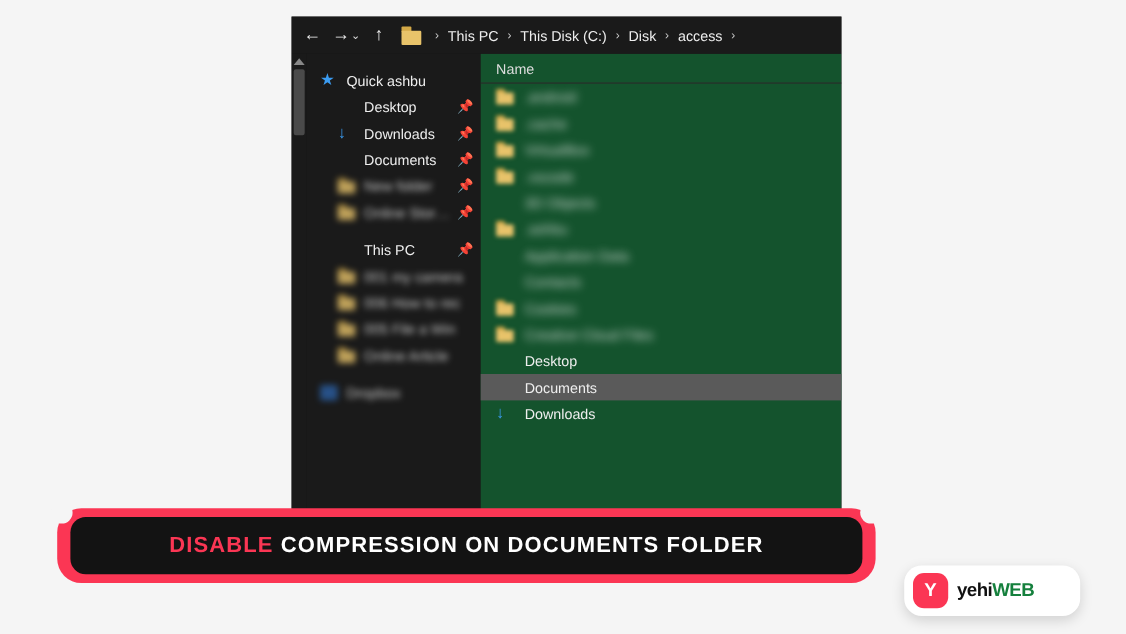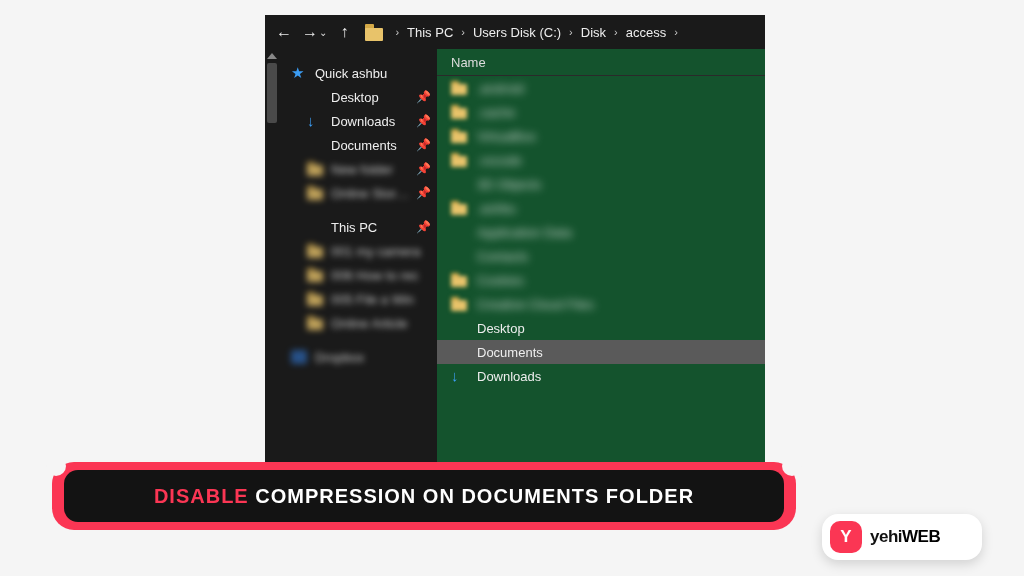--- a/index.html
+++ b/index.html
@@ -63,42 +63,42 @@
   .notch-l{left:-6px}
   .notch-r{right:-6px}
   .banner-inner{position:absolute;left:12px;right:12px;top:8px;bottom:8px;background:#131313;border-radius:14px;display:flex;align-items:center;justify-content:center}
   .banner-txt{font-weight:800;letter-spacing:1px;font-size:20px;color:#fff;text-transform:uppercase}
   .banner-txt .hl{color:#fb3654}
 
   
   .badge{position:absolute;right:42px;bottom:16px;width:152px;height:46px;background:#fff;border-radius:16px;box-shadow:0 4px 12px rgba(0,0,0,.15);display:flex;align-items:center;padding-left:8px}
   .badge-ico{width:32px;height:32px;background:#fb3654;border-radius:10px;display:flex;align-items:center;justify-content:center;color:#fff;font-weight:900;font-size:17px}
   .badge-txt{margin-left:8px;font-weight:900;font-size:17px;color:#111;letter-spacing:-0.5px}
-  .badge-txt .accent{color:#000000}
+  .badge-txt .accent{color:#15803d}
 </style>
 </head>
 <body>
 
 <div class="canvas">
 
   <div class="explorer">
     <div class="addrbar">
       <div class="navbtn">←</div>
       <div class="navbtn dim">→</div>
       <span class="caret">⌄</span>
       <div class="navbtn">↑</div>
       <div class="crumbs">
         <span class="crumb-icon">
             <span class="fold-tab"></span>
             <span class="fold-back"></span>
           </span>
         <span class="sep">›</span>
         <span class="crumb">This PC</span>
         <span class="sep">›</span>
-        <span class="crumb">Users Disk (C:)</span>
+        <span class="crumb">This Disk (C:)</span>
         <span class="sep">›</span>
         <span class="crumb">Disk</span>
         <span class="sep">›</span>
         <span class="crumb">access</span>
         <span class="sep">›</span>
       </div>
     </div>
 
     <div class="body">
       <div class="scrollbar">

